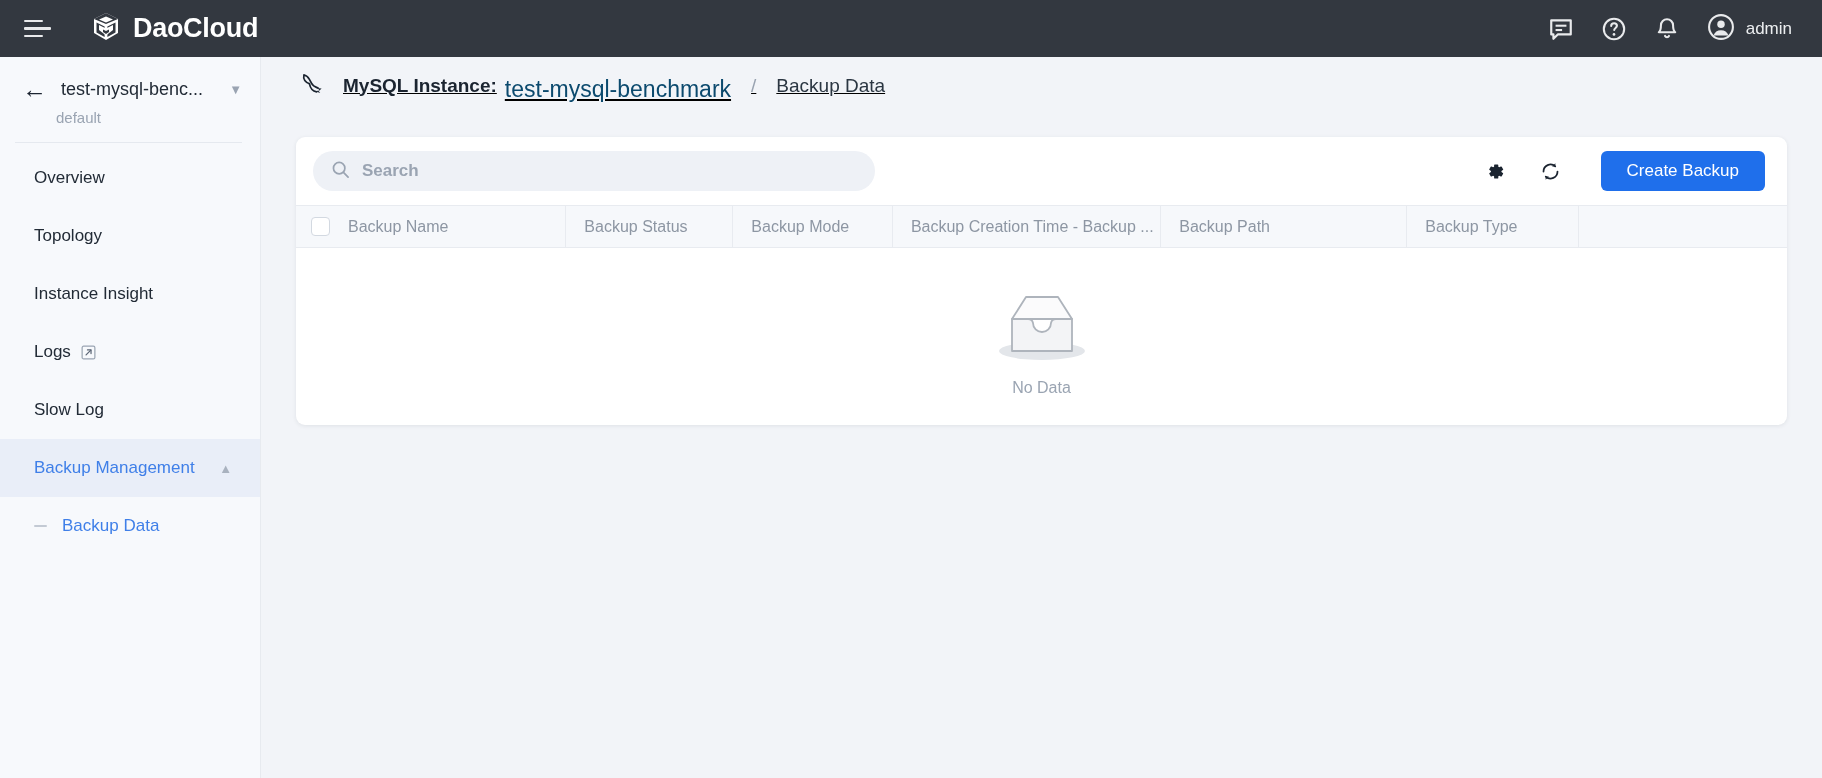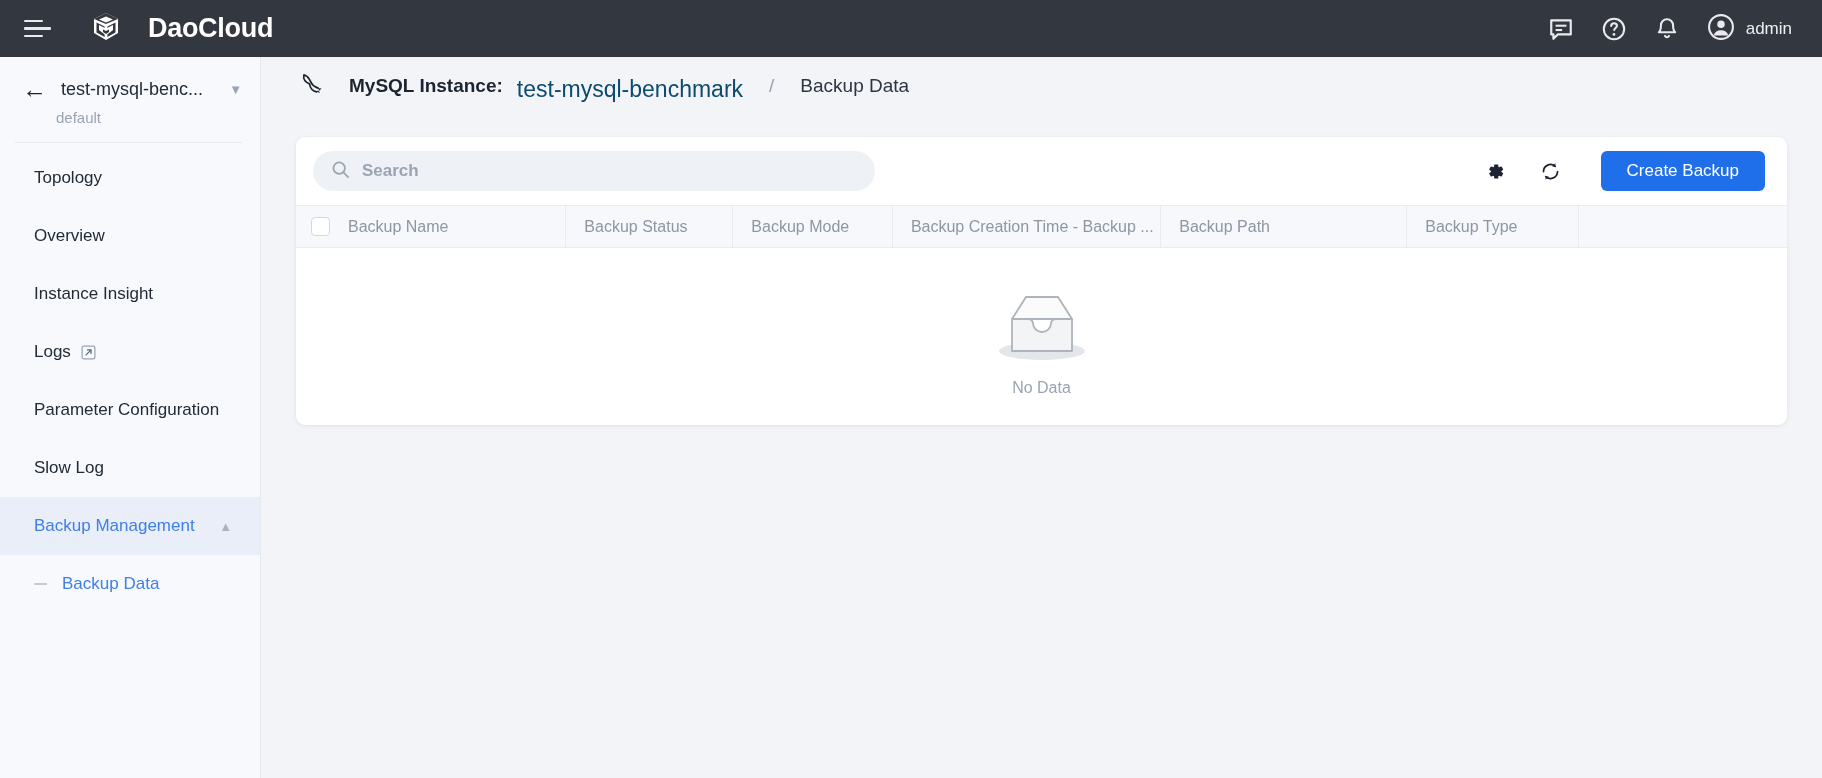--- a/index.html
+++ b/index.html
@@ -20,21 +20,21 @@
   .hamburger {
     margin-left: 20px; width: 34px; height: 34px;
     display: flex; flex-direction: column; justify-content: center;
     align-items: flex-start; gap: 5px; cursor: pointer; padding-left: 4px;
   }
   .hamburger i { display: block; height: 2.5px; background: #e9eaec; border-radius: 1px; }
   .hamburger i:nth-child(1) { width: 19px; }
   .hamburger i:nth-child(2) { width: 27px; }
   .hamburger i:nth-child(3) { width: 19px; }
 
-  .brand { display: flex; align-items: center; gap: 26px; margin-left: 36px; }
+  .brand { display: flex; align-items: center; gap: 11px; margin-left: 36px; }
   .brand-text {
     color: #ffffff; font-size: 27px; font-weight: bold; letter-spacing: -0.3px;
   }
 
   .topbar-right {
     margin-left: auto; display: flex; align-items: center;
     gap: 27px; margin-right: 30px;
   }
   .topbar-right .ticon { cursor: pointer; display: flex; align-items: center; }
   .user-box { display: flex; align-items: center; gap: 11px; cursor: pointer; }
@@ -82,21 +82,21 @@
   .dash { width: 13px; height: 2.5px; background: #c3cad4; border-radius: 2px; display: block; }
 
   
   .main {
     position: absolute; top: 57px; left: 261px;
     width: 1561px; height: 721px;
     background: #f2f4f8;
   }
   .crumbbar {
     height: 57px; background: #f2f4f8;
-    display: flex; align-items: center; padding-left: 36px; gap: 20px;
+    display: flex; align-items: center; padding-left: 36px; gap: 14px; text-decoration: underline;
   }
   .crumb-label { font-size: 19px; font-weight: bold; color: #1b2430; }
   .crumb-inst { font-size: 23px; color: #0c4a6e; margin-left: -6px; margin-top: 8px; }
   .crumb-sep { font-size: 19px; color: #98a2b0; margin: 0 6px; }
   .crumb-cur { font-size: 19px; color: #2b3642; }
 
   .card {
     margin: 23px 35px 0 35px;
     background: #ffffff;
     border-radius: 9px;
@@ -213,40 +213,37 @@
     <span class="back-arrow">←</span>
     <span class="inst-name">test-mysql-benc...</span>
     <span class="chev-sm">▼</span>
   </div>
   <div class="inst-sub">default</div>
 
   <div class="sb-divider"></div>
 
   <div class="nav">
     <div class="nav-item">
+      <span>Overview</span>
+    </div>
+    <div class="nav-item">
       <span>Topology</span>
-    </div>
-    <div class="nav-item">
-      <span>Overview</span>
     </div>
     <div class="nav-item">
       <span>Instance Insight</span>
     </div>
     <div class="nav-item">
       <span>Logs</span>
       <span class="ext-icon">
         <svg width="15" height="15" viewBox="0 0 16 16">
           <rect x="1.2" y="1.2" width="13.6" height="13.6" rx="1.6" fill="none" stroke="#9aa4b2" stroke-width="1.3"></rect>
           <path d="M5.4 10.6 L10.5 5.5" stroke="#5b6675" stroke-width="1.3" stroke-linecap="round"></path>
           <path d="M6.9 5.3 H10.7 V9.1" fill="none" stroke="#5b6675" stroke-width="1.3" stroke-linecap="round" stroke-linejoin="round"></path>
         </svg>
       </span>
-    </div>
-    <div class="nav-item">
-      <span>Parameter Configuration</span>
     </div>
     <div class="nav-item">
       <span>Slow Log</span>
     </div>
 
     <div class="nav-item active">
       <span>Backup Management</span>
       <span class="chev-up">▲</span>
     </div>
 

